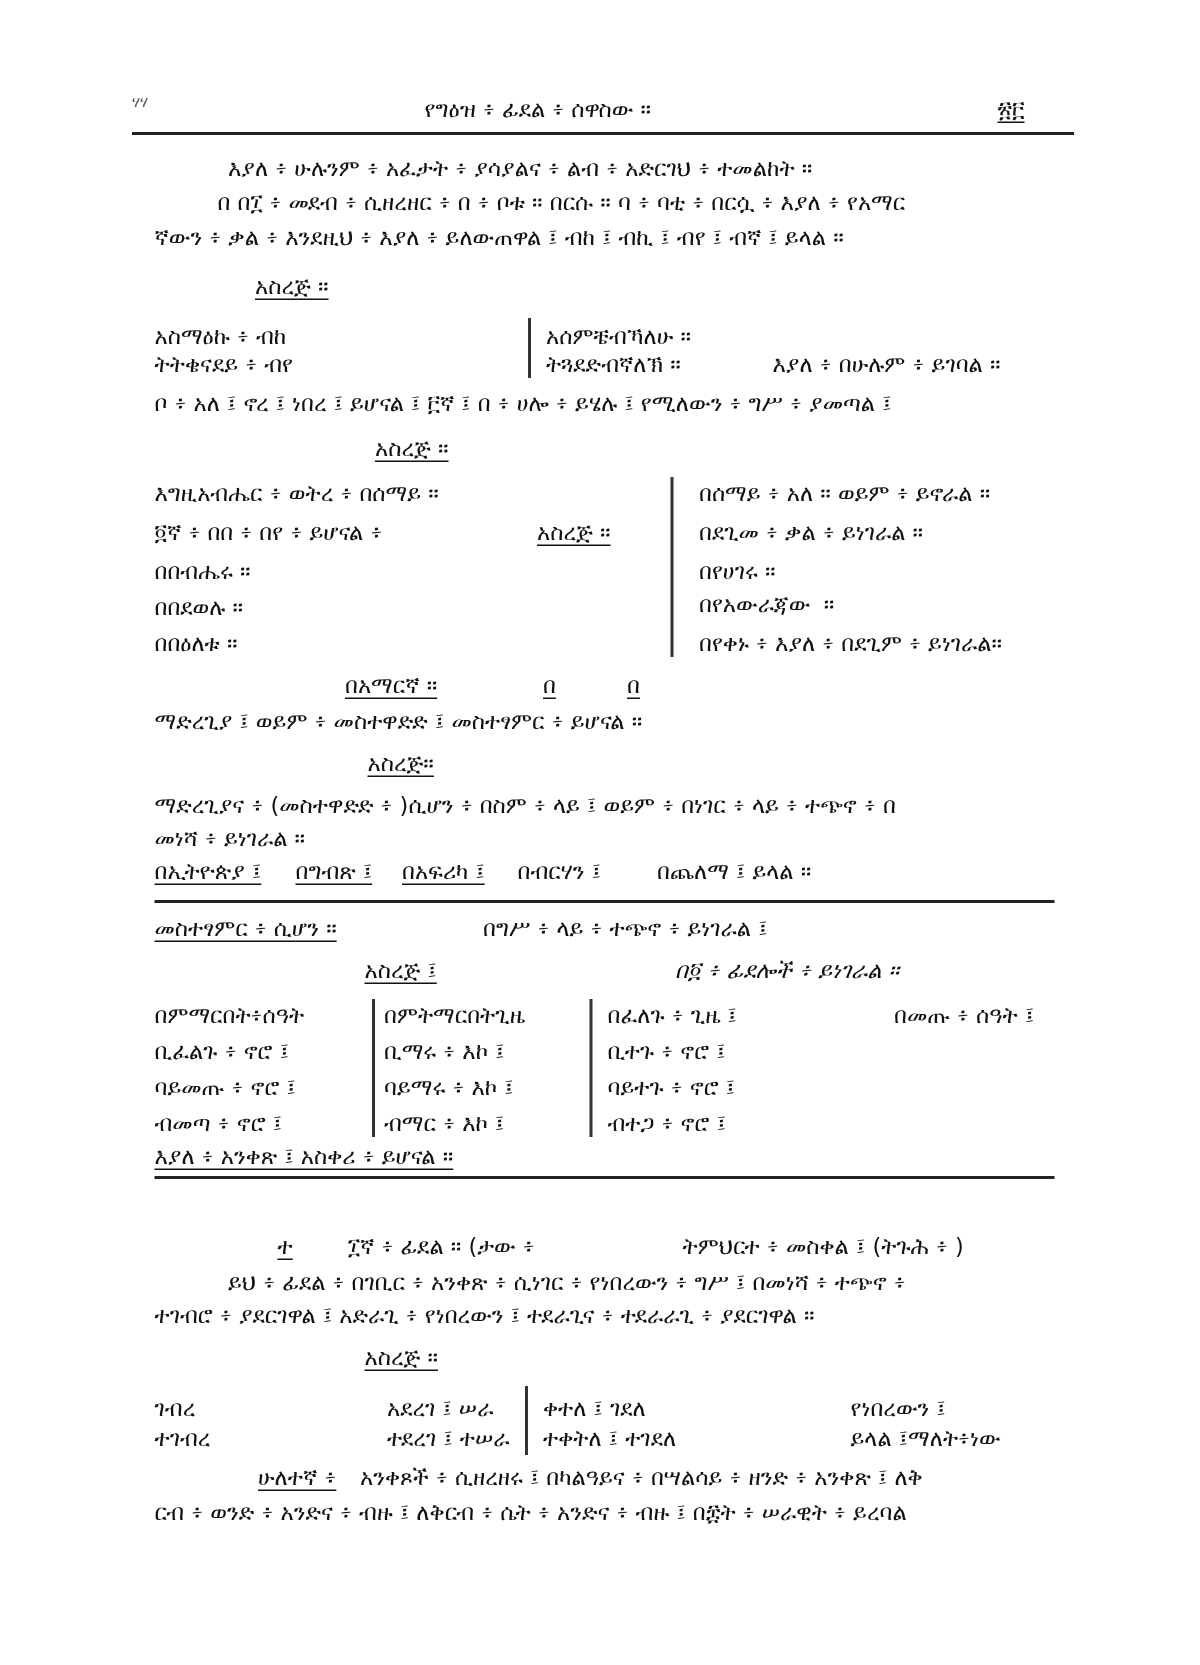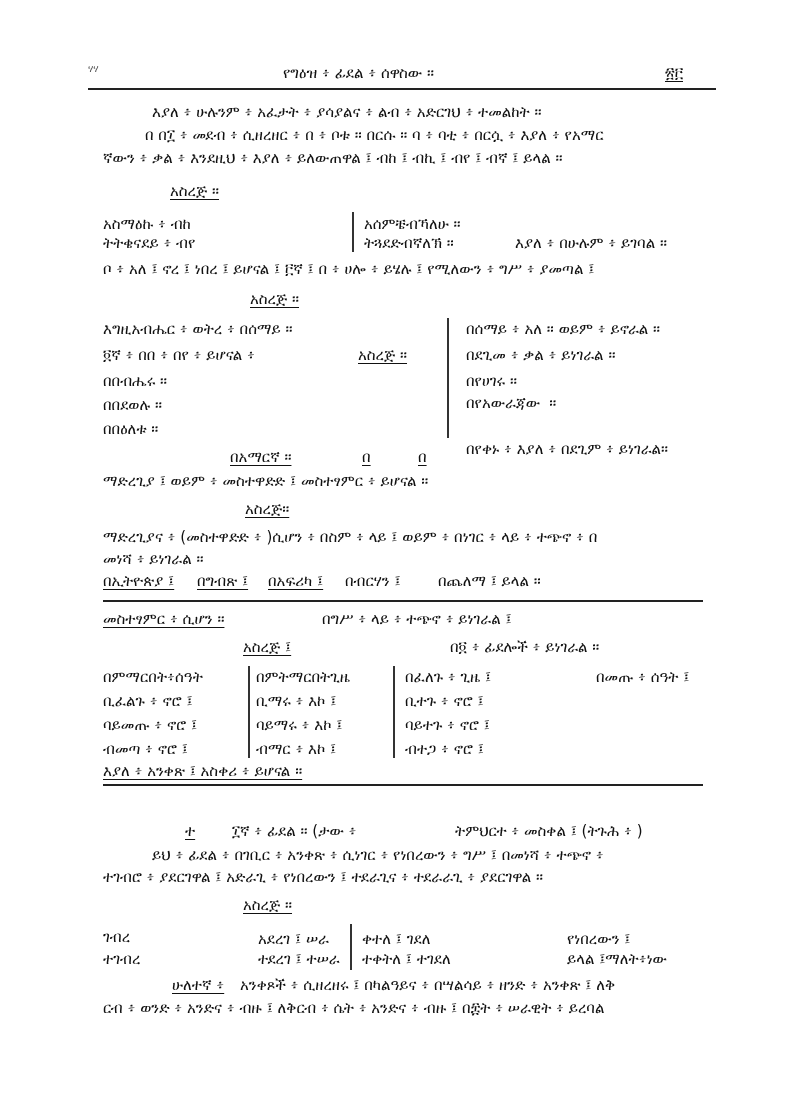--- a/index.html
+++ b/index.html
@@ -41,42 +41,42 @@
   <span class="abs" style="left:103px;top:346px;">፬ኛ ፥ በበ ፥ በየ ፥ ይሆናል ፥</span>
   <span class="abs u" style="left:358px;top:346px;">አስረጅ ።</span>
   <span class="abs" style="left:103px;top:372px;">በበብሔሩ ።</span>
   <span class="abs" style="left:103px;top:396px;">በበደወሉ ።</span>
   <span class="abs" style="left:103px;top:420px;">በበዕለቱ ።</span>
   <div class="vr" style="left:447px;top:318px;height:120px;"></div>
   <span class="abs" style="left:466px;top:320px;">በሰማይ ፥ አለ ። ወይም ፥ ይኖራል ።</span>
   <span class="abs" style="left:466px;top:346px;">በደጊመ ፥ ቃል ፥ ይነገራል ።</span>
   <span class="abs" style="left:466px;top:372px;">በየሀገሩ ።</span>
   <span class="abs" style="left:466px;top:396px;font-family:Liberation Mono, monospace;">በየአውራጃው ።</span>
-  <span class="abs" style="left:466px;top:420px;margin-top:20px;">በየቀኑ ፥ እያለ ፥ በደጊም ፥ ይነገራል።</span>
+  <span class="abs" style="left:466px;top:420px;">በየቀኑ ፥ እያለ ፥ በደጊም ፥ ይነገራል።</span>
 
   <span class="abs u" style="left:230px;top:448px;">በአማርኛ ።</span>
   <span class="abs u" style="left:362px;top:448px;">በ</span>
   <span class="abs u" style="left:418px;top:448px;">በ</span>
   <span class="abs" style="left:103px;top:472px;">ማድረጊያ ፤ ወይም ፥ መስተዋድድ ፤ መስተፃምር ፥ ይሆናል ።</span>
 
   <span class="abs u" style="left:245px;top:500px;">አስረጅ።</span>
   <span class="abs" style="left:103px;top:528px;">ማድረጊያና ፥ (መስተዋድድ ፥ )ሲሆን ፥ በስም ፥ ላይ ፤ ወይም ፥ በነገር ፥ ላይ ፥ ተጭኖ ፥ በ</span>
   <span class="abs" style="left:103px;top:550px;">መነሻ ፥ ይነገራል ።</span>
   <span class="abs u" style="left:103px;top:572px;">በኢትዮጵያ ፤</span>
   <span class="abs u" style="left:197px;top:572px;">በግብጽ ፤</span>
   <span class="abs u" style="left:268px;top:572px;">በአፍሪካ ፤</span>
   <span class="abs" style="left:345px;top:572px;">በብርሃን ፤</span>
   <span class="abs" style="left:438px;top:572px;">በጨለማ ፤ ይላል ።</span>
 
   <div class="hr" style="left:103px;top:600px;width:600px;"></div>
 
   <span class="abs u" style="left:103px;top:610px;">መስተፃምር ፥ ሲሆን ።</span>
   <span class="abs" style="left:322px;top:610px;">በግሥ ፥ ላይ ፥ ተጭኖ ፥ ይነገራል ፤</span>
   <span class="abs u" style="left:243px;top:638px;">አስረጅ ፤</span>
-  <span class="abs" style="left:450px;top:638px;">በ፬ ፥ ፊደሎች ፥ ይነገራል ።</span>
+  <span class="abs" style="left:450px;top:638px;font-style:italic;">በ፬ ፥ ፊደሎች ፥ ይነገራል ።</span>
 
   <span class="abs" style="left:103px;top:668px;">በምማርበት፥ሰዓት</span>
   <span class="abs" style="left:103px;top:692px;text-align:center;">ቢፈልጉ ፥ ኖሮ ፤</span>
   <span class="abs" style="left:103px;top:716px;">ባይመጡ ፥ ኖሮ ፤</span>
   <span class="abs" style="left:103px;top:740px;">ብመጣ ፥ ኖሮ ፤</span>
   <div class="vr" style="left:248px;top:666px;height:92px;"></div>
   <span class="abs" style="left:256px;top:668px;">በምትማርበትጊዜ</span>
   <span class="abs" style="left:256px;top:692px;">ቢማሩ ፥ እኮ ፤</span>
   <span class="abs" style="left:256px;top:716px;">ባይማሩ ፥ እኮ ፤</span>
   <span class="abs" style="left:256px;top:740px;">ብማር ፥ እኮ ፤</span>
@@ -90,21 +90,21 @@
   <span class="abs u" style="left:103px;top:762px;">እያለ ፥ አንቀጽ ፤ አስቀሪ ፥ ይሆናል ።</span>
   <div class="hr" style="left:103px;top:784px;width:600px;"></div>
 
   <span class="abs u" style="left:185px;top:822px;">ተ</span>
   <span class="abs" style="left:232px;top:822px;">፲ኛ ፥ ፊደል ። (ታው ፥</span>
   <span class="abs" style="left:455px;top:822px;">ትምህርተ ፥ መስቀል ፤ (ትጉሕ ፥ )</span>
   <span class="abs" style="left:103px;top:868px;">ተገብሮ ፥ ያደርገዋል ፤ አድራጊ ፥ የነበረውን ፤ ተደራጊና ፥ ተደራራጊ ፥ ያደርገዋል ።</span>
   <span class="abs" style="left:152px;top:846px;">ይህ ፥ ፊደል ፥ በገቢር ፥ አንቀጽ ፥ ሲነገር ፥ የነበረውን ፥ ግሥ ፤ በመነሻ ፥ ተጭኖ ፥</span>
 
   <span class="abs u" style="left:243px;top:896px;">አስረጅ ።</span>
-  <span class="abs" style="left:103px;top:930px;font-family:Liberation Mono, monospace;">ገብረ</span>
+  <span class="abs" style="left:103px;top:930px;">ገብረ</span>
   <span class="abs" style="left:103px;top:950px;">ተገብረ</span>
   <span class="abs" style="left:258px;top:930px;">አደረገ ፤ ሠራ</span>
   <span class="abs" style="left:258px;top:950px;">ተደረገ ፤ ተሠራ</span>
   <div class="vr" style="left:350px;top:924px;height:46px;"></div>
   <span class="abs" style="left:362px;top:930px;">ቀተለ ፤ ገደለ</span>
   <span class="abs" style="left:362px;top:950px;">ተቀትለ ፤  ተገደለ</span>
   <span class="abs" style="left:567px;top:930px;">የነበረውን ፤</span>
   <span class="abs" style="left:567px;top:950px;">ይላል ፤ማለት፥ነው</span>
 
   <span class="abs u" style="left:172px;top:976px;">ሁለተኛ ፥</span>

